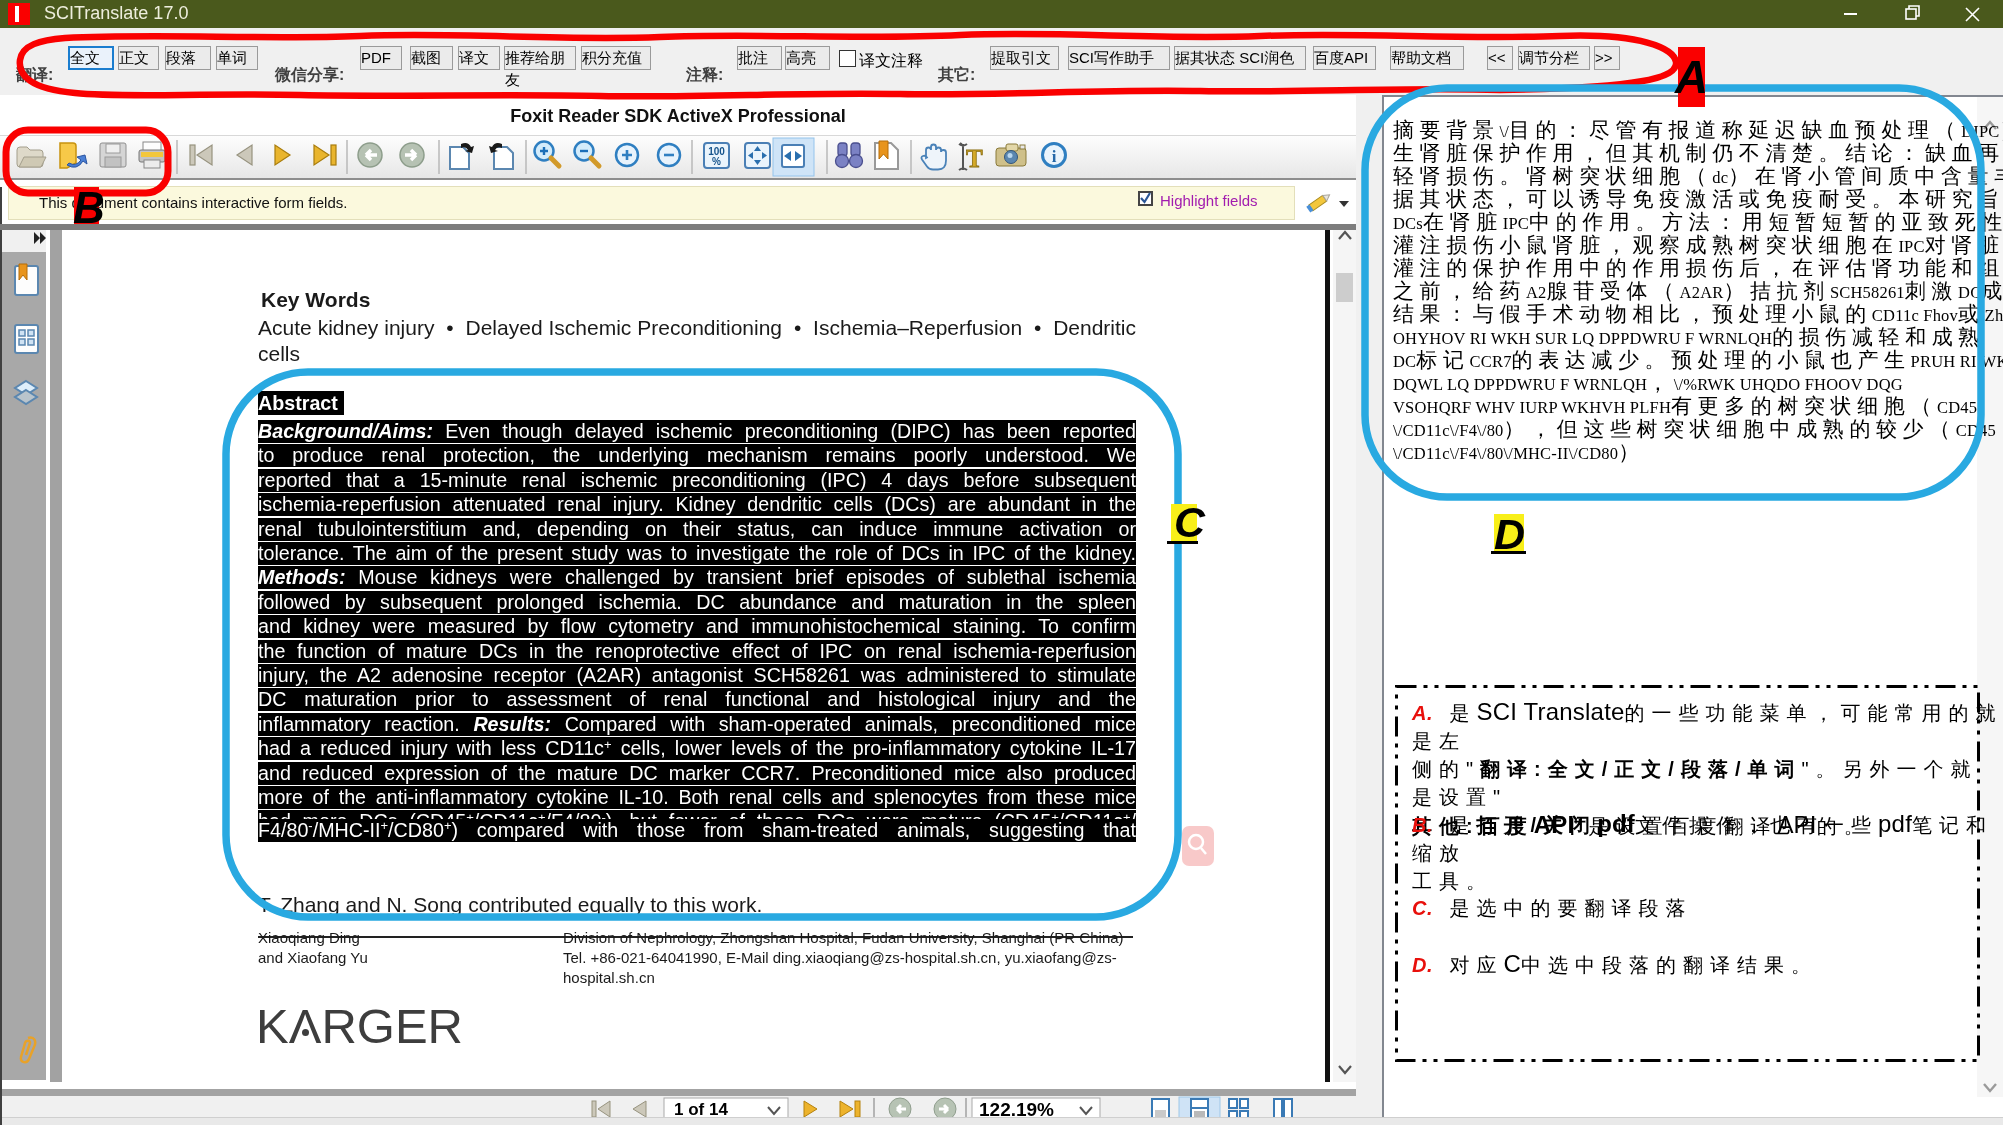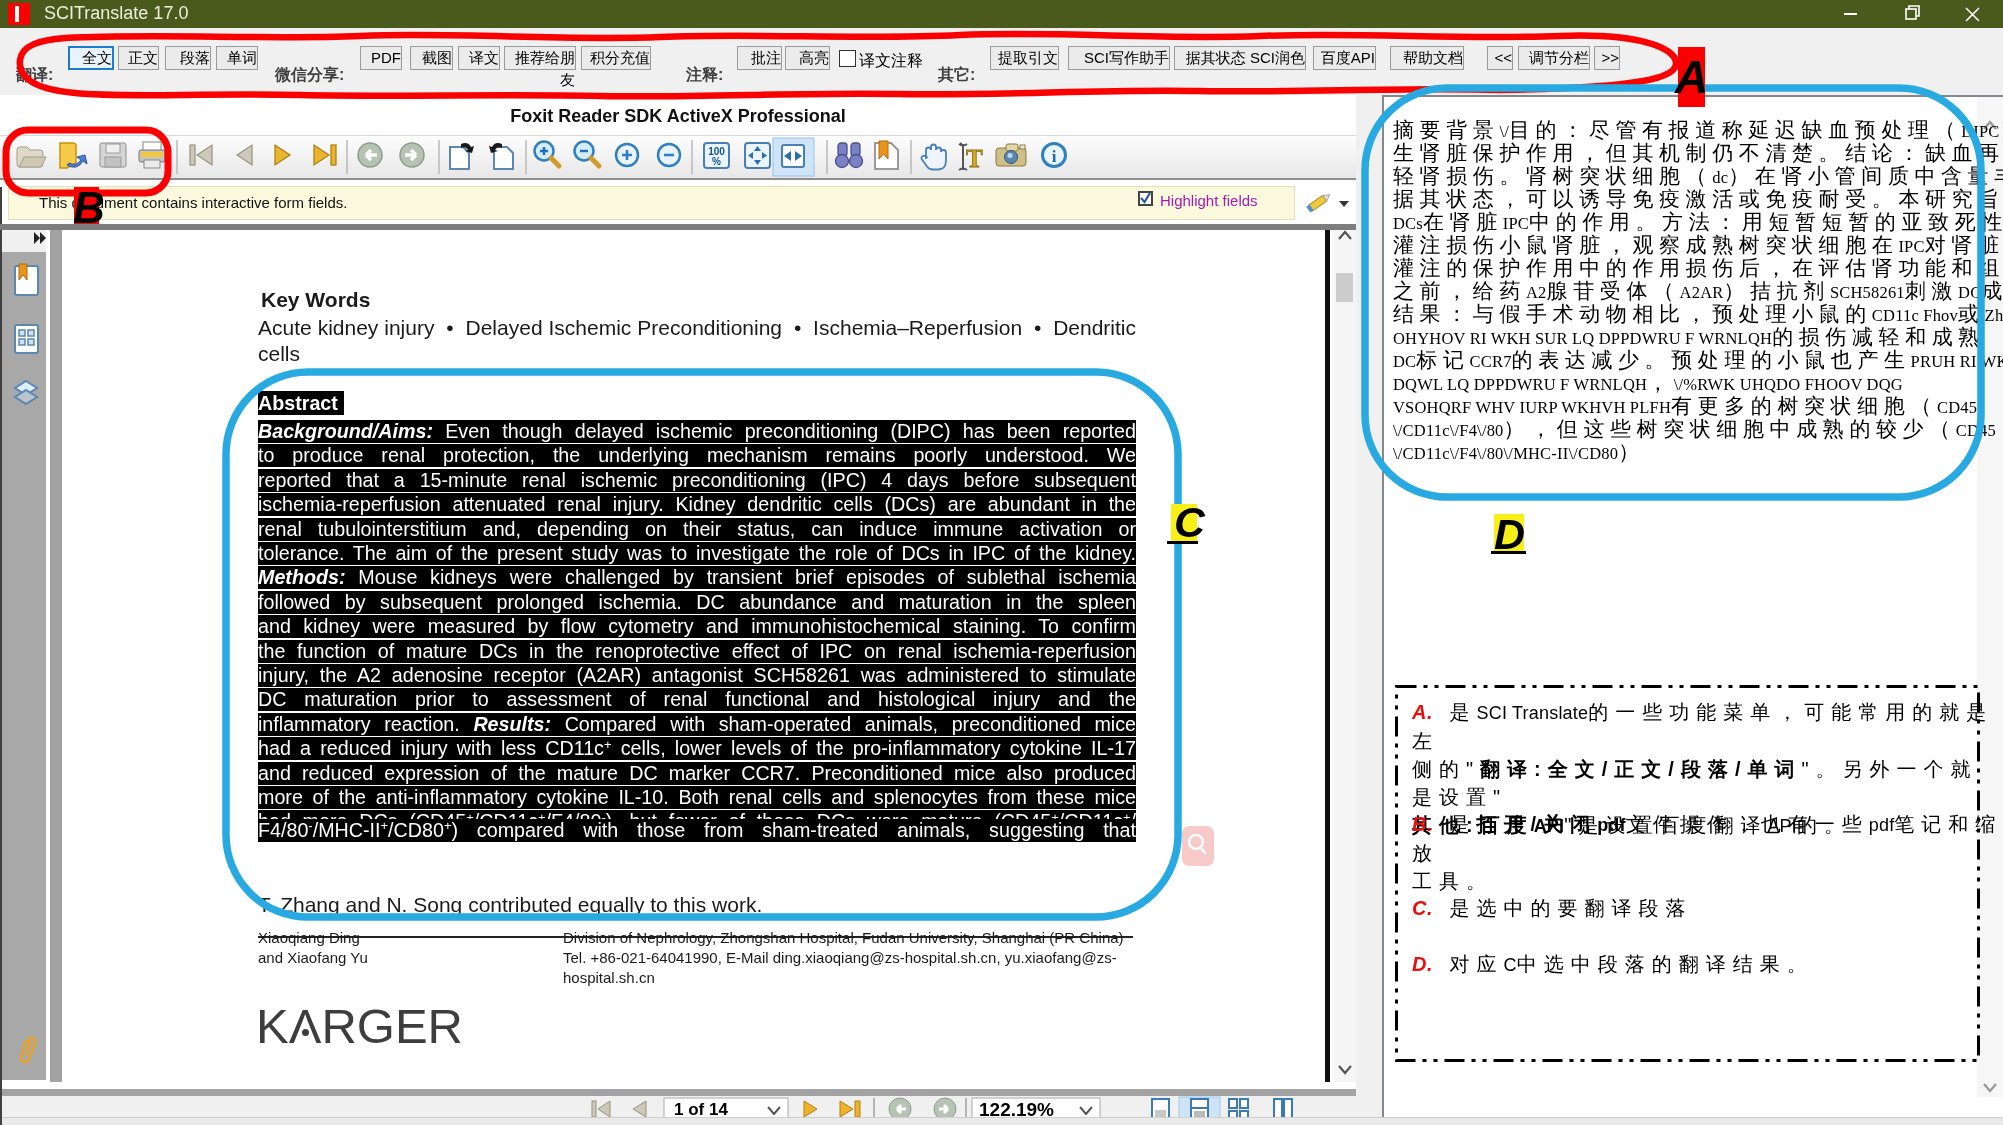--- a/index.html
+++ b/index.html
@@ -7,21 +7,21 @@
 .abs{position:absolute}
 
 #titlebar{left:0;top:0;width:2003px;height:28px;background:#4a591c}
 #appicon{left:8px;top:3px;width:22px;height:22px;background:#fa0000}
 #appicon i{position:absolute;left:7px;top:3px;width:4px;height:16px;background:#fff}
 #apptitle{left:44px;top:3px;font-size:18px;color:#eeeedd}
 
 #toolA{left:0;top:28px;width:2003px;height:67px;background:#f0f0f0}
 .tbl{position:absolute;top:37px;font-size:16px;font-weight:bold;color:#404040}
 .tbn{position:absolute;top:18px;height:24px;box-sizing:border-box;border:1px solid #9a9a9a;
- background:#ebebeb;font-size:15px;color:#000;text-align:right;line-height:22px}
+ background:#ebebeb;font-size:15px;color:#000;text-align:left;line-height:22px}
 .tbn.sel{border:2px solid #1a7dcf;line-height:20px;background:#eaf2fb}
 
 #viewer{left:0;top:95px;width:1356px;height:1030px;background:#fff}
 #foxtitle{left:0;top:11px;width:1356px;text-align:center;font-size:18px;font-weight:bold;color:#111}
 #iconbar{left:0;top:40px;width:1356px;height:42px;background:linear-gradient(#fdfdfd,#e7e7e7);
  border-top:1px solid #d8d8d8;border-bottom:2px solid #8e8e8e}
 #yellowbar{left:8px;top:91px;width:1287px;height:34px;background:#fbf9dd;border:1px solid #e3dfba;box-sizing:border-box}
 #ybtext{left:38px;top:7px;font-size:15px;color:#111}
 #penbox{left:1295px;top:91px;width:61px;height:34px;background:#fff}
 #vborder{left:0;top:129px;width:1356px;height:6px;background:#7d7d7d;z-index:6}
@@ -39,21 +39,21 @@
 
 #panel{left:1356px;top:95px;width:647px;height:1030px;background:#f0f0f0}
 #textarea{left:26px;top:0;width:621px;height:1022px;background:#fff;
  border-top:2px solid #828790;border-left:2px solid #828790;box-sizing:border-box}
 #pscroll{left:621px;top:2px;width:26px;height:1000px;background:#f6f6f6}
 .cjk{position:absolute;left:37px;font-size:21px;color:#000;white-space:nowrap;letter-spacing:5.6px}
 .cjk i{font-family:"Liberation Serif",serif}
 .cjk i,.ann i{font-style:normal;font-size:16.5px;letter-spacing:0.2px}
 #dashbox{left:39px;top:590px;width:585px;height:377px}
 .ann{position:absolute;font-size:20px;color:#000;letter-spacing:7px;line-height:28px}
-.ann i{font-size:18px}
+.ann i{font-size:24px}
 .rl{color:#e8100c;font-weight:bold;font-style:italic;letter-spacing:0.5px;margin-right:4px}
 
 #status{left:0;top:1117px;width:2003px;height:8px;background:#e9e9e9;border-top:1px solid #cfcfcf;box-sizing:border-box}
 
 .doc{position:absolute;color:#1a1a1a}
 .hl{position:absolute;left:258px;width:878px;background:#000;color:#fff;font-size:19.7px;
  text-align:justify;text-align-last:justify;white-space:nowrap}
 .hl span.bi{font-weight:bold;font-style:italic}
 .hl sup{font-size:13px;line-height:0;position:relative;top:1px;vertical-align:super}
 

